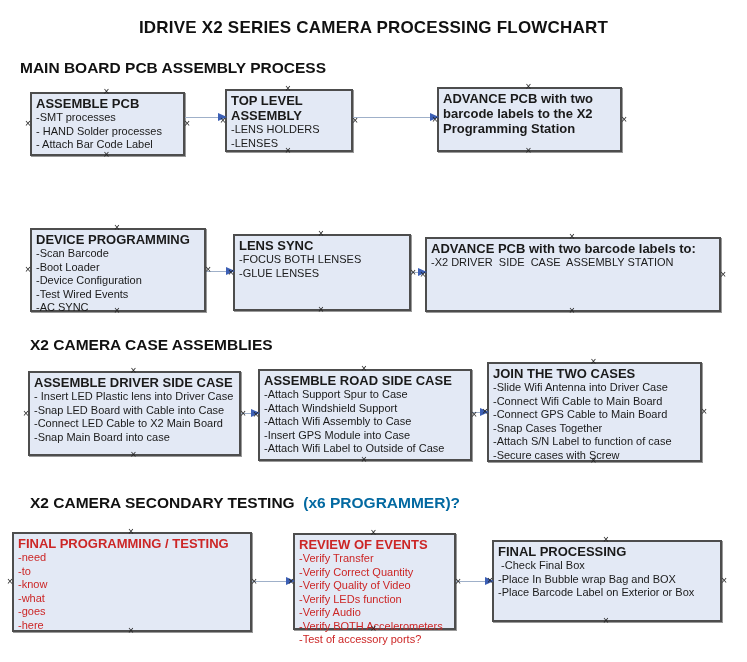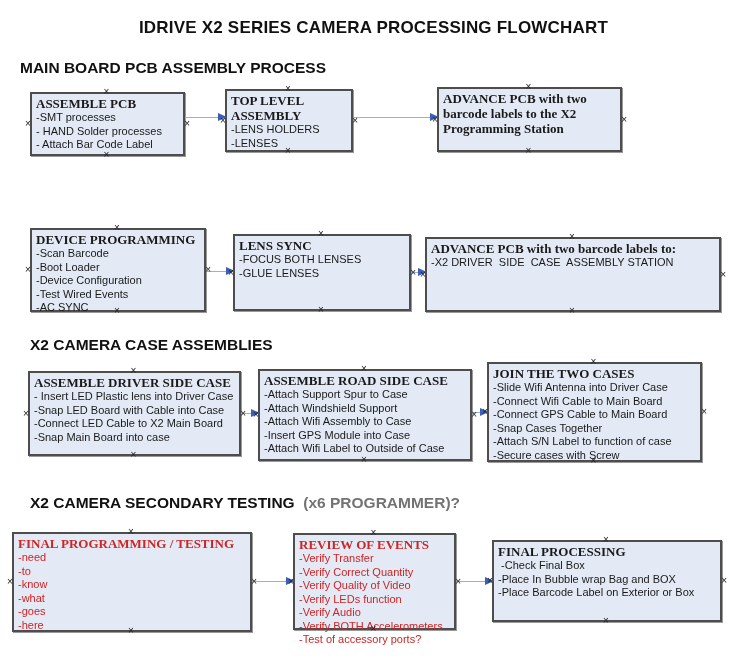--- a/index.html
+++ b/index.html
@@ -26,37 +26,36 @@
     color: #111111;
     letter-spacing: 0.2px;
   }
   .section-heading {
     position: absolute;
     font-size: 15.5px;
     font-weight: bold;
     color: #111111;
     white-space: pre;
   }
-  .section-heading .red-part { color: #737373; }
+  .section-heading .red-part { color: #0369a1; }
   .box {
     position: absolute;
     background: #e3e9f5;
     border: 2px solid #4d4d4d;
     box-sizing: border-box;
     padding: 2px 4px 0 4px;
     color: #1a1a1a;
     overflow: visible;
     box-shadow: 1px 1px 0 #9a9a9a;
   }
   .box-title {
     font-size: 13px;
     font-weight: bold;
     line-height: 15px;
     white-space: normal;
-    font-family: Liberation Serif, serif;
   }
   .box-lines .line {
     font-size: 11px;
     line-height: 13.5px;
     white-space: pre;
   }
   .box.red { color: #cc2626; }
   .cp {
     position: absolute;
     font-size: 10px;

